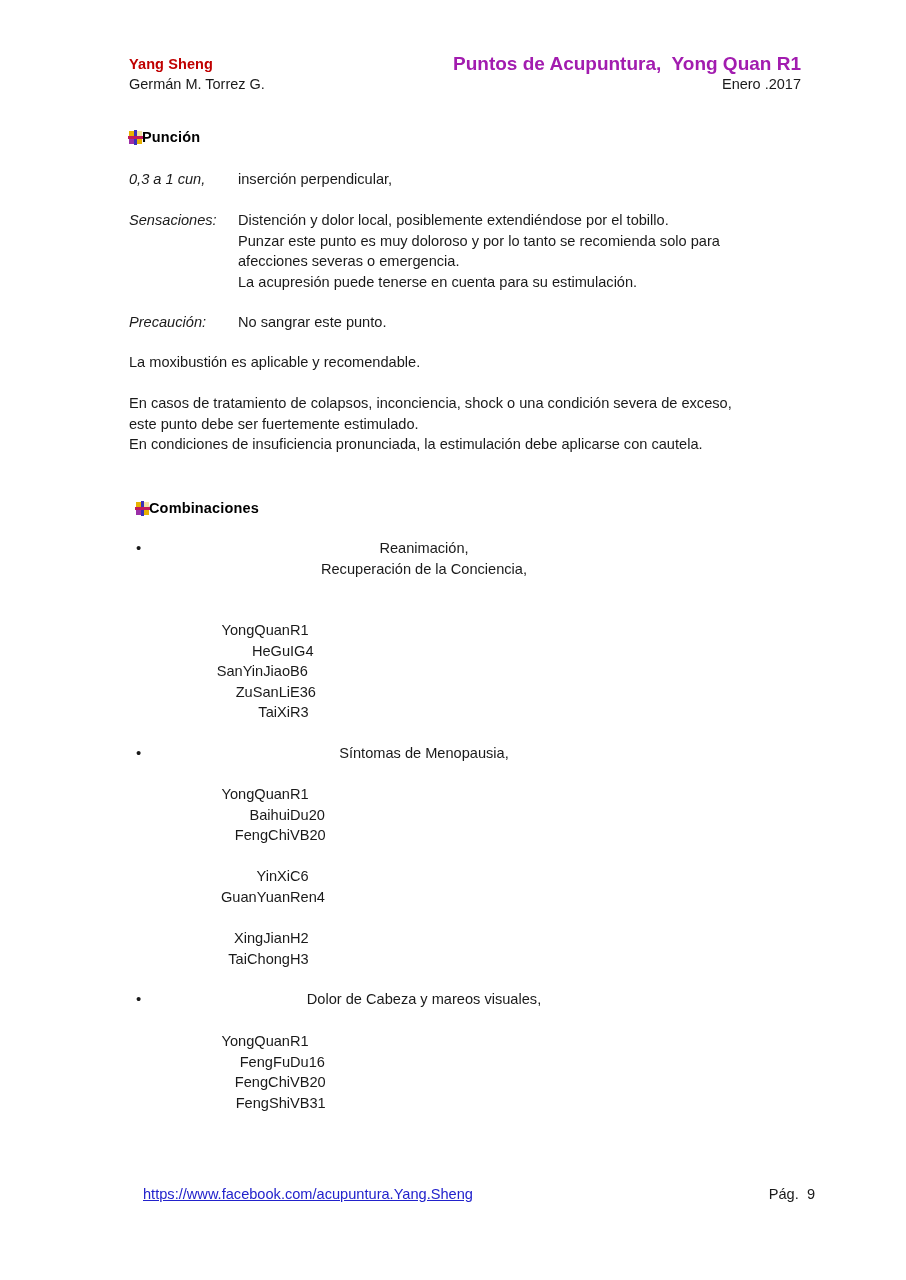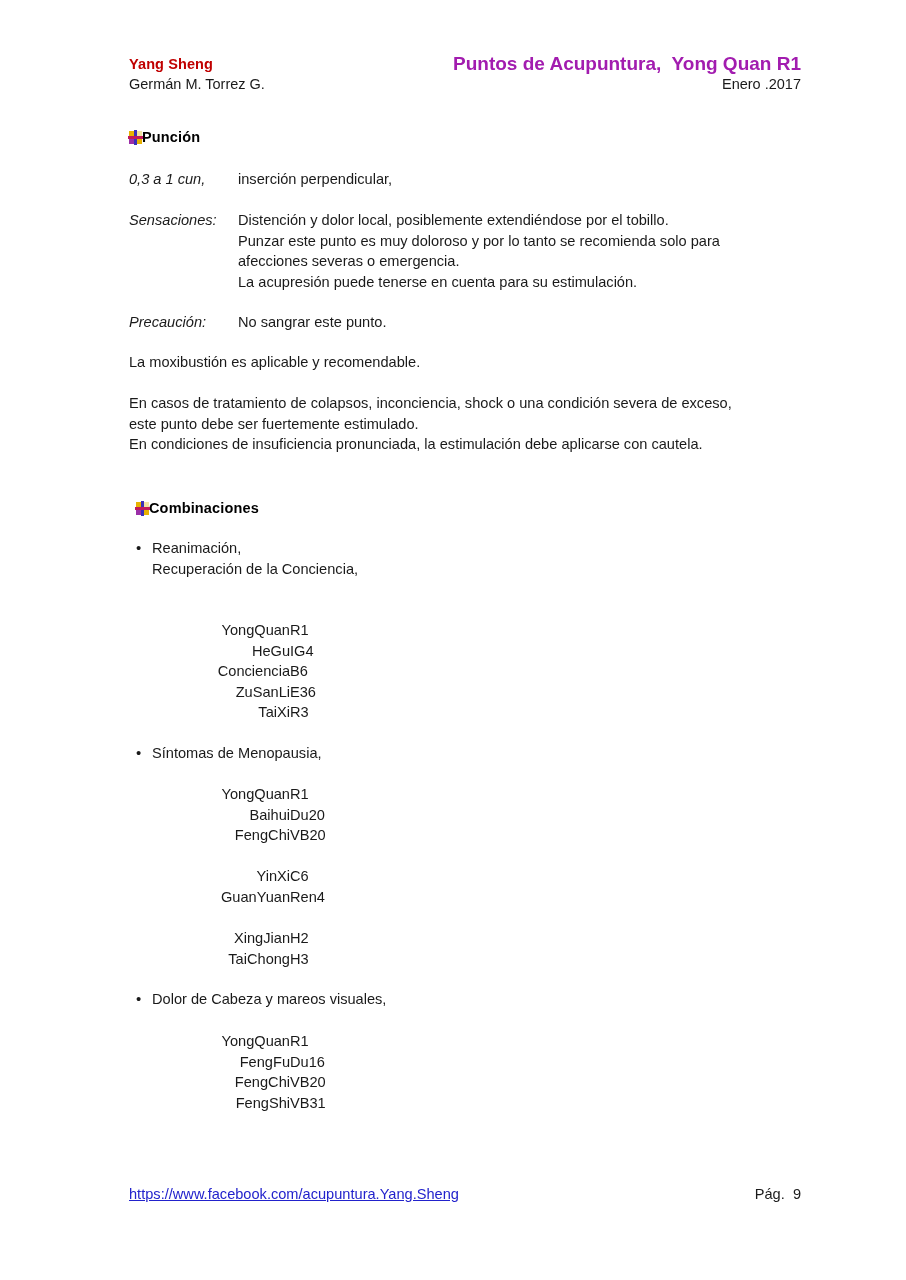--- a/index.html
+++ b/index.html
@@ -122,39 +122,39 @@
     align-items: flex-start;
   }
   .bullet-dot {
     width: 16px;
     flex: 0 0 16px;
     font-size: 15px;
     line-height: 20.6px;
     color: #1a1a1a;
   }
   .bullet-text { flex: 1 1 auto; }
-  .bullet-text div { line-height: 20.6px; }
+  .bullet-text div { line-height: 20.6px; text-align: center; }
 
   
   .points {
     position: absolute;
     font-size: 14.6px;
     line-height: 20.6px;
     color: #1a1a1a;
   }
   .points .grp { margin-bottom: 0; }
   .points .gap { height: 20.6px; }
   .prow { display: flex; }
   .prow .pname { width: 110px; flex: 0 0 110px; text-align: right; }
   .prow .pcode { flex: 1 1 auto; }
 
   
   .footer {
     position: absolute;
-    left: 129px;
+    left: 143px;
     top: 1186px;
     width: 672px;
     display: flex;
     justify-content: space-between;
     align-items: flex-start;
     font-size: 14.6px;
   }
   .footer-link {
     color: #2222CC;
     text-decoration: underline;
@@ -250,21 +250,21 @@
     <div class="grp">
       <div class="prow">
         <span class="pname">YongQuan</span>
         <span class="pcode">R1</span>
       </div>
       <div class="prow">
         <span class="pname">HeGu</span>
         <span class="pcode">IG4</span>
       </div>
       <div class="prow">
-        <span class="pname">Conciencia</span>
+        <span class="pname">SanYinJiao</span>
         <span class="pcode">B6</span>
       </div>
       <div class="prow">
         <span class="pname">ZuSanLi</span>
         <span class="pcode">E36</span>
       </div>
       <div class="prow">
         <span class="pname">TaiXi</span>
         <span class="pcode">R3</span>
       </div>

